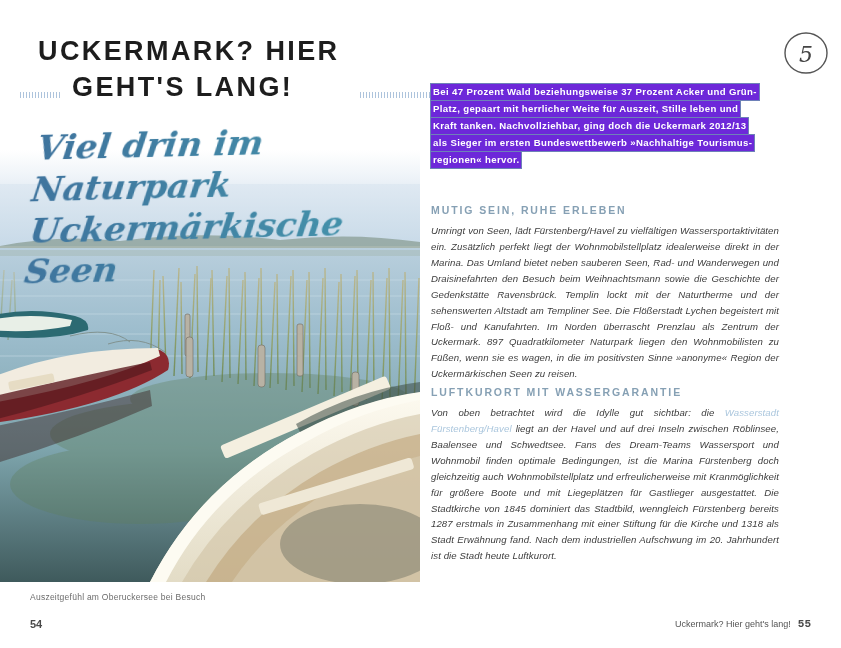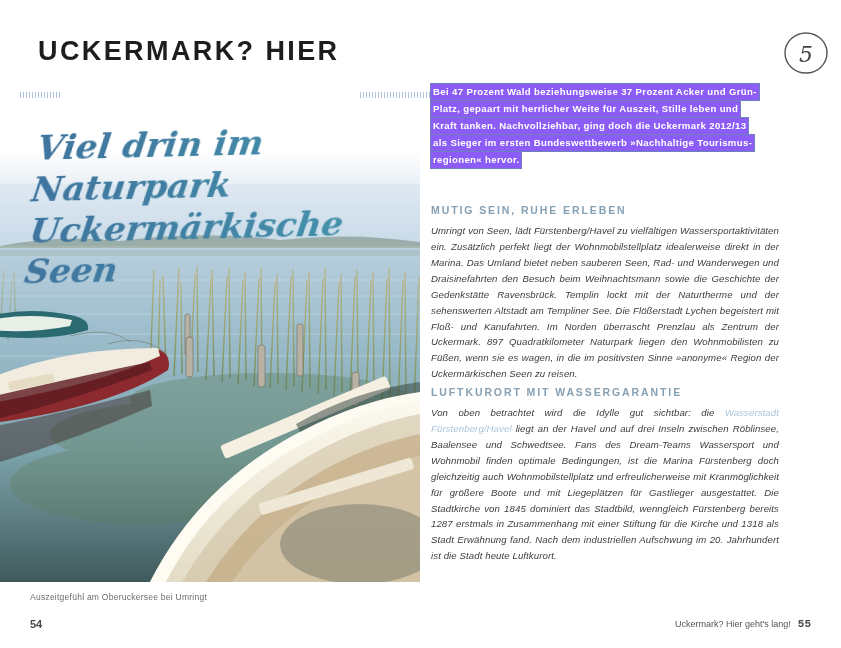--- a/index.html
+++ b/index.html
@@ -49,21 +49,21 @@
   .folio-left{position:absolute;left:30px;top:618px;font-size:11px;font-weight:700;color:#4a4a4a;}
 
   
   .page-right{position:absolute;left:421px;top:0;width:420px;height:648px;}
   .badge{position:absolute;left:360px;top:28px;width:50px;height:50px;}
   .badge svg{display:block;}
 
   .highlight{position:absolute;left:10px;top:84px;width:348px;}
   .highlight p{margin:0;font-size:9.6px;line-height:1.62;font-weight:700;
      letter-spacing:.35px;color:#ffffff;}
-  .highlight .hl-line{display:block;background:#8b5cf6;
+  .highlight .hl-line{display:block;background:#6d28d9;
      box-shadow:0 0 0 1px #6e81b8; padding:0 2px;width:max-content;max-width:348px;
      margin-bottom:1.5px;}
 
   .col{position:absolute;left:10px;width:348px;}
   h2.sec{font-size:10.5px;font-weight:700;letter-spacing:1.9px;
      color:#86a0b4;text-transform:uppercase;margin:0 0 7px 0;}
   .body p{margin:0;font-size:9.6px;line-height:1.66;color:#3c3c3c;
      text-align:justify;letter-spacing:.1px;font-style:italic;}
   .body p + p{margin-top:0;}
   .link{color:#aac6dd;}
@@ -202,29 +202,30 @@
           <ellipse cx="360" cy="360" rx="80" ry="40"></ellipse>
         </g>
       </svg>
     </div>
 
     <div class="title-block">
       <div class="deco-rule deco-left"></div>
       <div class="deco-rule deco-right"></div>
       <h1 class="headline">
         <span>UCKERMARK? HIER</span>
+        <span class="l2">GEHT'S LANG!</span>
       </h1>
     </div>
 
     <div class="script">
       <span class="s1">Viel drin im Naturpark</span>
       <span class="s2">Uckermärkische Seen</span>
     </div>
 
-    <div class="caption">Auszeitgefühl am Oberuckersee bei Umringt</div>
+    <div class="caption">Auszeitgefühl am Oberuckersee bei Besuch</div>
     <div class="folio-left">54</div>
   </div>
 
   <div class="page-right">
 
     <div class="badge">
       <svg width="50" height="50" viewBox="0 0 50 50">
         <ellipse cx="25" cy="25" rx="21" ry="20" fill="none" stroke="#555" stroke-width="1.4"></ellipse>
         <text x="25" y="34" text-anchor="middle" font-family="DejaVu Serif, serif" font-style="italic" font-size="22" fill="#444">5</text>
       </svg>

